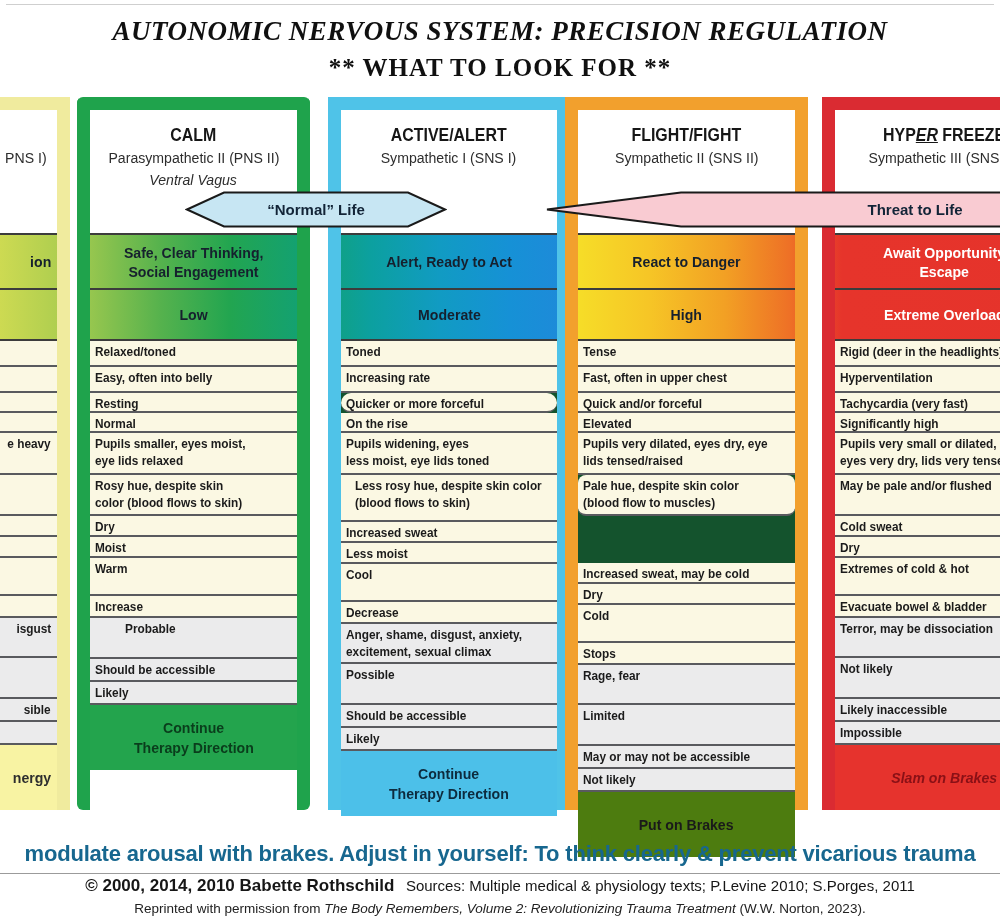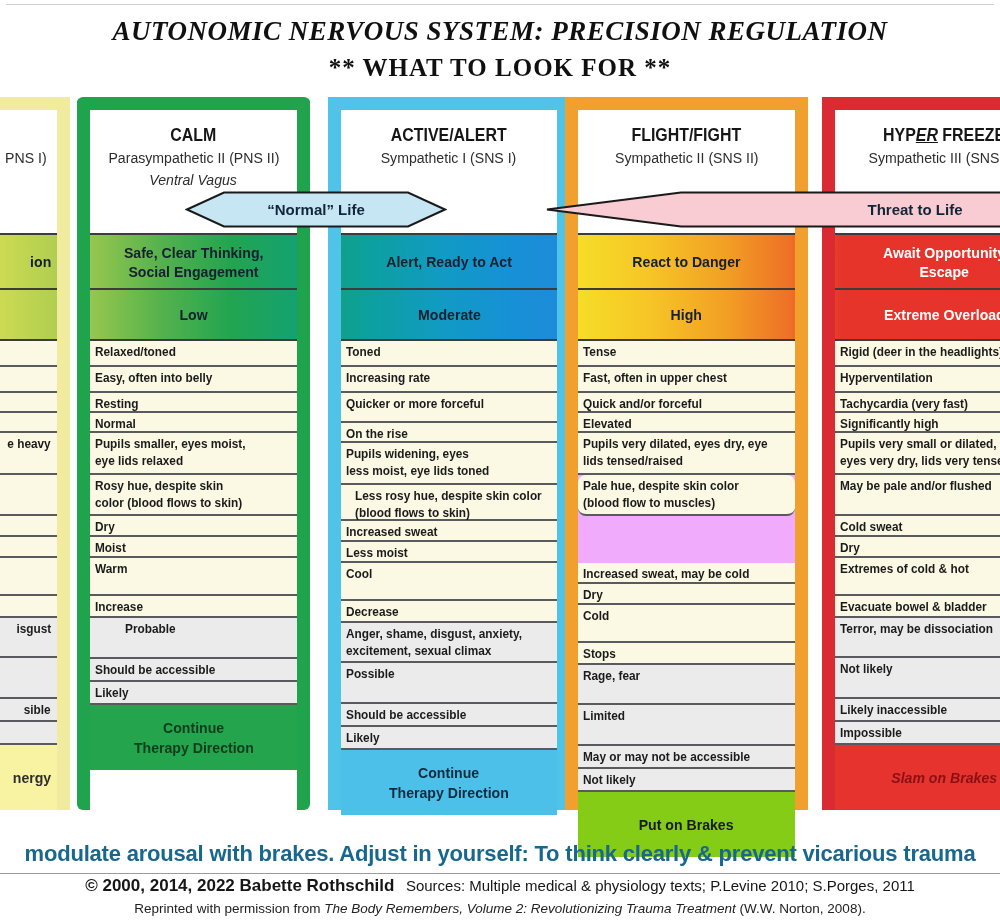--- a/index.html
+++ b/index.html
@@ -33,21 +33,21 @@
             #cdda52 0px, #a9cc4f 70px, #56b24d 160px, #22a550 230px, #13a172 300px,
             #0ca09f 360px, #119bc3 430px, #1691d6 500px, #1d8bd9 547px,
             #f6dd28 578px, #f6c526 650px, #f2a024 725px, #ee7026 790px,
             #e94e28 820px, #e6342b 842px, #e5332b 1080px); }
   .bandA { height:57px; border-top:2px solid #3c3c3c; border-bottom:2px solid #3c3c3c; }
   .bandB { height:51px; border-bottom:2px solid #3c3c3c; }
   .band.white { color:#ffffff; }
   .band .bl { line-height:19px; white-space:pre; }
   .clip .band { text-align:right; padding-right:6px; }
 
-  .rows { background:#f0abfc; }
+  .rows { background:#14532d; }
   .row { box-sizing:border-box; border-bottom:2px solid #595a5e; padding:2px 5px 0 5px;
          font-weight:bold; font-size:13px; line-height:17px; color:#1b1b1b; background:#fbf8e3; }
   .row.gray { background:#ebebec; }
   .clip .row { padding-right:6px; }
 
   .fit { display:inline-block; transform:scaleX(0.91); white-space:pre; }
   .row .fit { transform-origin:0 50%; }
   .hdr .fit, .band .fit, .footer .fit { transform-origin:50% 50%; }
   .clip .fit { transform-origin:100% 50% !important; }
 
@@ -161,25 +161,25 @@
         </div>
         <div class="band bandA" style="background-position-x: -331px;">
           <div class="bl"><span class="fit">Alert, Ready to Act</span></div>
         </div>
         <div class="band bandB" style="background-position-x: -331px;">
           <div class="bl"><span class="fit">Moderate</span></div>
         </div>
         <div class="rows">
           <div class="row" style="height: 26px;"><span class="fit">Toned</span></div>
           <div class="row" style="height: 26px;"><span class="fit">Increasing rate</span></div>
-          <div class="row" style="height: 30px;"><span class="fit">Quicker or more forceful</span></div>
+          <div class="row" style="height: 20px; border-radius: 10px;"><span class="fit">Quicker or more forceful</span></div>
           <div class="row" style="height: 20px;"><span class="fit">On the rise</span></div>
           <div class="row" style="height: 42px;"><span class="fit">Pupils widening, eyes
 less moist, eye lids toned</span></div>
-          <div class="row" style="height: 36px; padding-left: 14px;"><span class="fit">Less rosy hue, despite skin color
+          <div class="row" style="height: 47px; padding-left: 14px;"><span class="fit">Less rosy hue, despite skin color
 (blood flows to skin)</span></div>
           <div class="row" style="height: 21px;"><span class="fit">Increased sweat</span></div>
           <div class="row" style="height: 21px;"><span class="fit">Less moist</span></div>
           <div class="row" style="height: 38px;"><span class="fit">Cool</span></div>
           <div class="row" style="height: 22px;"><span class="fit">Decrease</span></div>
           <div class="row gray" style="height: 40px;"><span class="fit">Anger, shame, disgust, anxiety,
 excitement, sexual climax</span></div>
           <div class="row gray" style="height: 41px;"><span class="fit">Possible</span></div>
           <div class="row gray" style="height: 23px;"><span class="fit">Should be accessible</span></div>
           <div class="row gray" style="height: 23px;"><span class="fit">Likely</span></div>
@@ -211,21 +211,21 @@
 (blood flow to muscles)</span></div>
           <div class="row" style="height: 21px; margin-top: 47px;"><span class="fit">Increased sweat, may be cold</span></div>
           <div class="row" style="height: 21px;"><span class="fit">Dry</span></div>
           <div class="row" style="height: 38px;"><span class="fit">Cold</span></div>
           <div class="row" style="height: 22px;"><span class="fit">Stops</span></div>
           <div class="row gray" style="height: 40px;"><span class="fit">Rage, fear</span></div>
           <div class="row gray" style="height: 41px;"><span class="fit">Limited</span></div>
           <div class="row gray" style="height: 23px;"><span class="fit">May or may not be accessible</span></div>
           <div class="row gray" style="height: 23px;"><span class="fit">Not likely</span></div>
         </div>
-        <div class="footer" style="background: #84cc16; color: rgb(26, 26, 26);">
+        <div class="footer" style="background: #4d7c0f; color: rgb(26, 26, 26);">
           <div class="fl"><span class="fit">Put on Brakes</span></div>
         </div>
       </div>
       <div class="col" style="left: 822px; width: 244px; border-color: rgb(218, 43, 50);">
         <div class="hdr">
           <div class="h1"><span class="fit"><span>HYP</span><span class="em">ER</span><span> FREEZE</span></span></div>
           <div class="h2"><span class="fit">Sympathetic III (SNS III)</span></div>
         </div>
         <div class="band bandA white" style="background-position-x: -835px;">
           <div class="bl"><span class="fit">Await Opportunity</span></div>
@@ -267,19 +267,19 @@
   <div class="arrow" id="threatArrow">
     <svg width="480" height="37" viewBox="0 0 480 37">
       <polygon points="2,18.5 136,1.5 479,1.5 479,35.5 136,35.5" stroke="#1a1a1a" stroke-width="2" fill="#f9cbd2"></polygon>
     </svg>
     <div class="atext">Threat to Life</div>
   </div>
 
   <div class="headline">modulate arousal with brakes. Adjust in yourself: To think clearly &amp; prevent vicarious trauma</div>
   <div class="hr2"></div>
   <div class="cpline">
-    <span class="cb">© 2000, 2014, 2022 Babette Rothschild</span>
+    <span class="cb">© 2000, 2014, 2010 Babette Rothschild</span>
     <span class="cs">Sources: Multiple medical &amp; physiology texts; P.Levine 2010; S.Porges, 2011</span>
   </div>
   <div class="reprint">
-    <span>Reprinted with permission from </span><span class="it">The Body Remembers, Volume 2: Revolutionizing Trauma Treatment</span><span> (W.W. Norton, 2008).</span>
+    <span>Reprinted with permission from </span><span class="it">The Body Remembers, Volume 2: Revolutionizing Trauma Treatment</span><span> (W.W. Norton, 2023).</span>
   </div>
 </div>
 
 </body></html>

